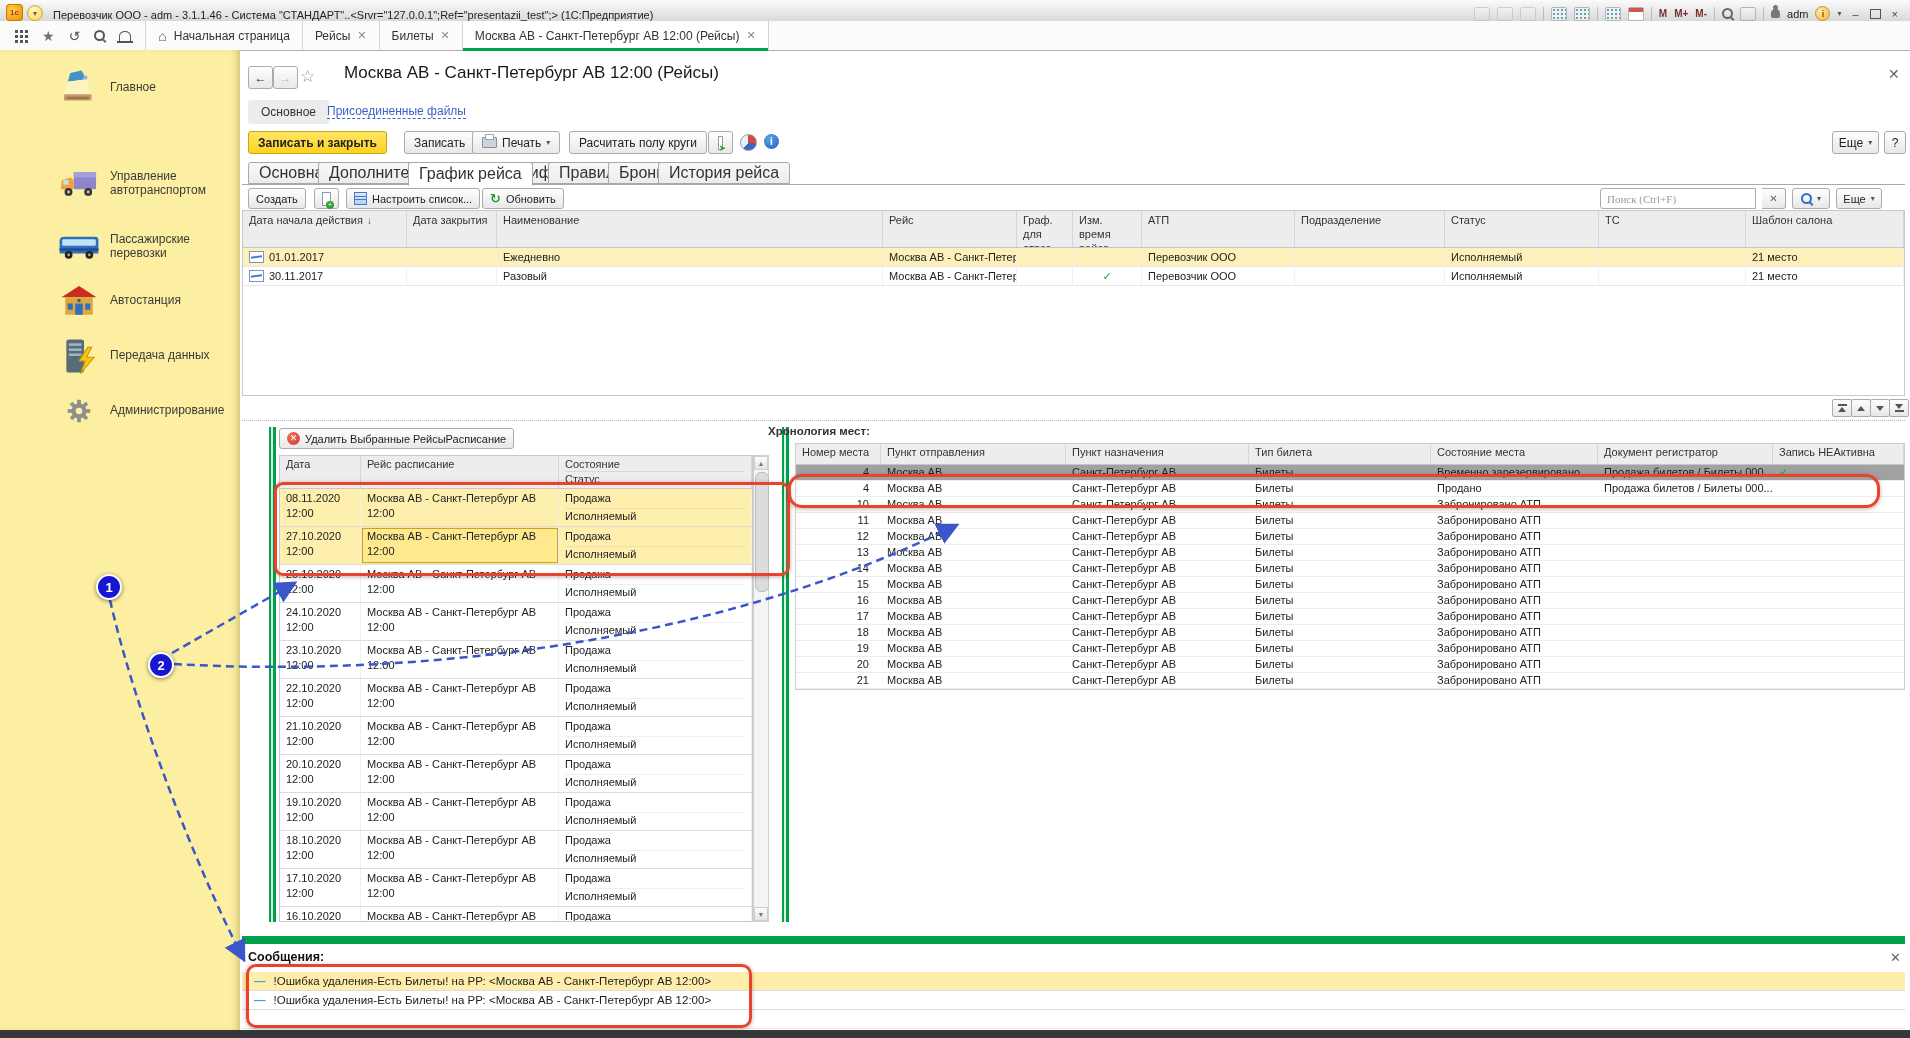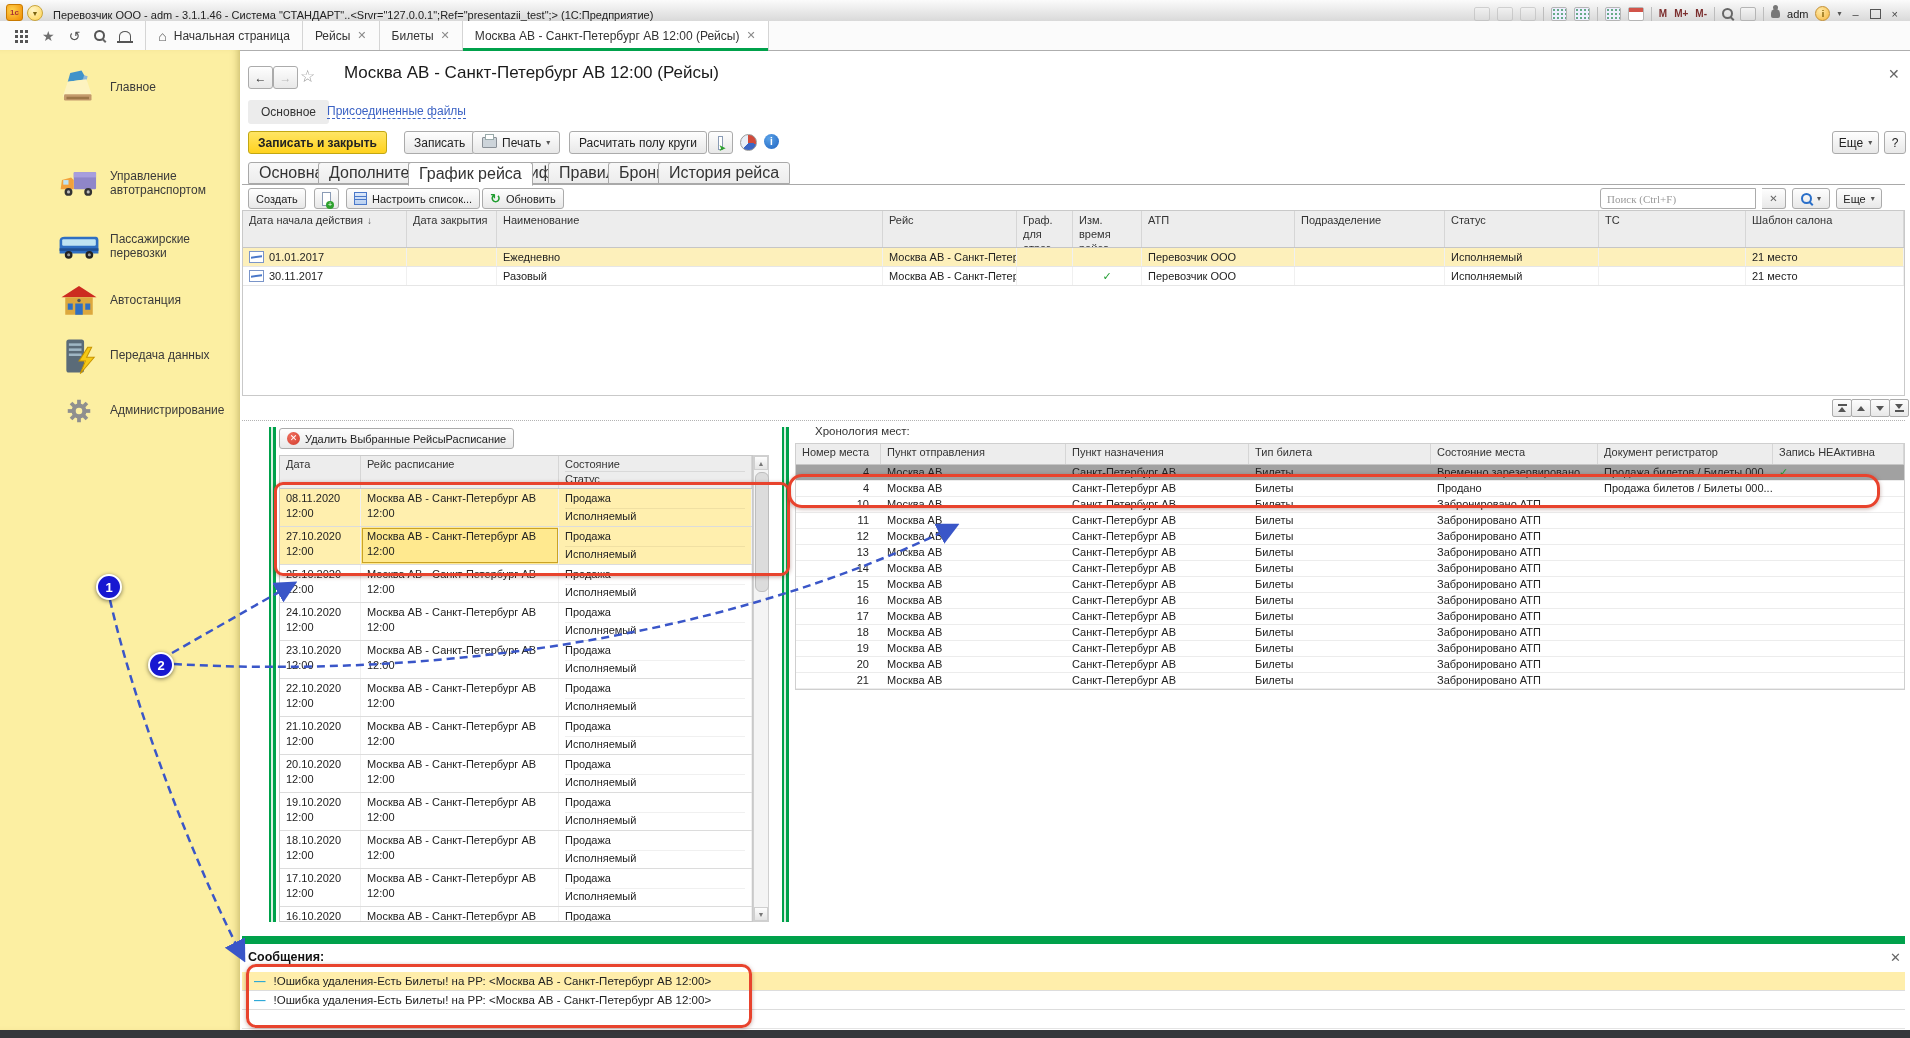--- a/index.html
+++ b/index.html
@@ -130,21 +130,21 @@
   .rc{font-size:11px;line-height:15px;padding:2px 6px 0 6px;border-right:1px solid #f0f0f0;overflow:hidden;}
   .rstate div{height:17px;}
   .rstate .rs1{border-bottom:1px solid rgba(0,0,0,0.06);}
   .rrow.focus .rrun{outline:1px solid #c9a227;outline-offset:-2px;background:#ffe98f;}
   
   #lsb{left:753px;top:455px;width:16px;height:467px;border:1px solid #d0d0d0;background:#f4f4f4;box-sizing:border-box;}
   .sb-btn{position:absolute;left:0;width:14px;height:14px;font-size:7px;color:#777;text-align:center;line-height:14px;background:linear-gradient(#fdfdfd,#e4e4e4);border:1px solid #cfcfcf;box-sizing:border-box;}
   #lsb-thumb{position:absolute;left:1px;top:16px;width:12px;height:118px;background:#dcdcdc;border:1px solid #bdbdbd;border-radius:6px;}
 
   
-  #chrono-lbl{left:815px;top:425px;font-size:11.5px;color:#333;}
+  #chrono-lbl{left:768px;top:425px;font-size:11.5px;color:#333;font-weight:bold;}
   #chrono{left:795px;top:443px;width:1110px;border:1px solid #cfcfcf;box-sizing:border-box;background:#fff;}
   .chead,.crow{display:grid;grid-template-columns:85px 185px 183px 182px 167px 175px 131px;}
   .chead{height:20px;background:#ededed;border-bottom:1px solid #c6c6c6;}
   .chead .hc{font-size:11px;color:#333;padding:2px 6px;border-right:1px solid #d6d6d6;white-space:nowrap;overflow:hidden;}
   .crow{height:15px;border-bottom:1px solid #ececec;}
   .crow .cc{font-size:11px;line-height:14px;padding:0 6px;white-space:nowrap;overflow:hidden;}
   .crow .n{text-align:right;padding-right:12px;}
   .crow .ck{color:#1f9d2f;font-weight:bold;text-align:left;}
   .crow.sel{background:#a1a1a1;}
 

